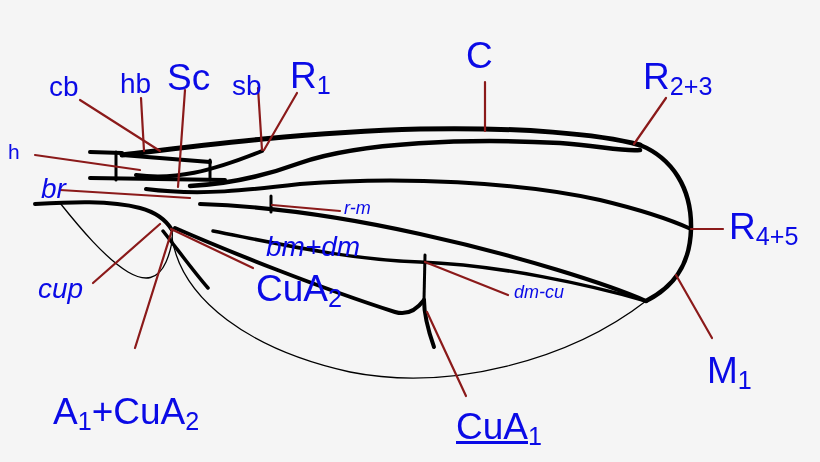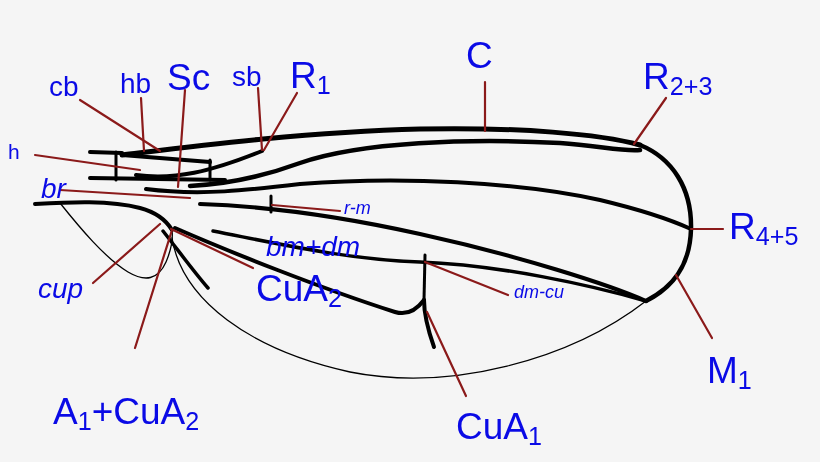--- a/index.html
+++ b/index.html
@@ -73,29 +73,29 @@
         <line x1="466" y1="396" x2="427" y2="312"></line>
         <line x1="135" y1="348" x2="172" y2="230"></line>
       </g>
   </svg>
 
   <div id="labels">
       <div class="lbl sml" style="left: 8px; top: 141px;">h</div>
       <div class="lbl med" style="left: 49px; top: 73px;">cb</div>
       <div class="lbl med" style="left: 120px; top: 70px;">hb</div>
       <div class="lbl big" style="left: 167px; top: 48px; margin-top: 11px;">Sc</div>
-      <div class="lbl med" style="left: 232px; top: 63px;">sb</div>
+      <div class="lbl med" style="left: 232px; top: 72px;">sb</div>
       <div class="lbl big" style="left: 290px; top: 57px;">R<sub>1</sub></div>
       <div class="lbl big" style="left: 466px; top: 37px;">C</div>
       <div class="lbl big" style="left: 643px; top: 58px;">R<sub>2+3</sub></div>
       <div class="lbl big" style="left: 729px; top: 208px;">R<sub>4+5</sub></div>
       <div class="lbl big" style="left: 707px; top: 352px;">M<sub>1</sub></div>
       <div class="lbl med ital" style="left: 10px; top: 175px; margin-left: 31px;">br</div>
       <div class="lbl tiny ital" style="left: 344px; top: 199px;">r-m</div>
       <div class="lbl med ital" style="left: 266px; top: 233px;">bm+dm</div>
       <div class="lbl tiny ital" style="left: 514px; top: 283px;">dm-cu</div>
       <div class="lbl med ital" style="left: 38px; top: 275px; text-align: center;">cup</div>
       <div class="lbl big" style="left: 256px; top: 270px;">CuA<sub>2</sub></div>
-      <div class="lbl big" style="left: 456px; top: 408px;">CuA<sub>1</sub></div>
+      <div class="lbl big" style="left: 456px; top: 408px; text-decoration: underline;">CuA<sub>1</sub></div>
       <div class="lbl big" style="left: 53px; top: 357px; margin-top: 36px;">A<sub>1</sub>+CuA<sub>2</sub></div>
     </div>
 
 </div>
 
 </body></html>

